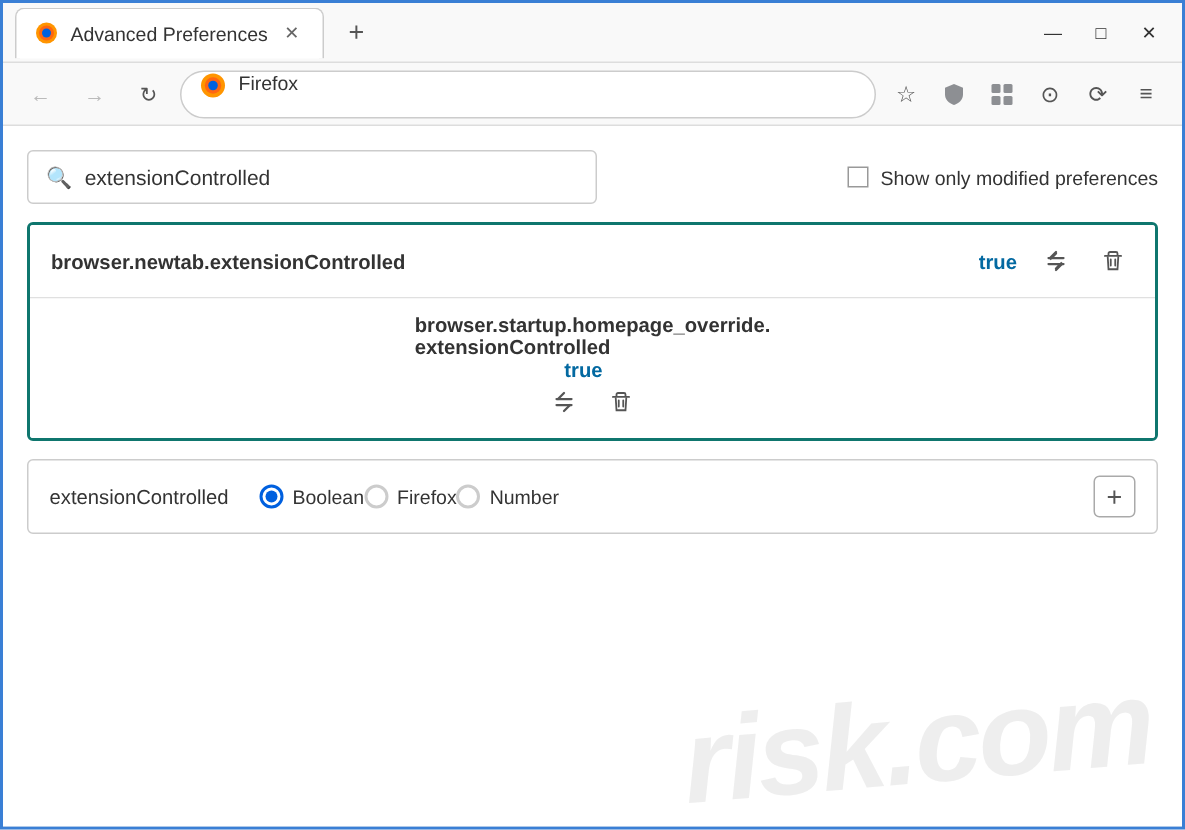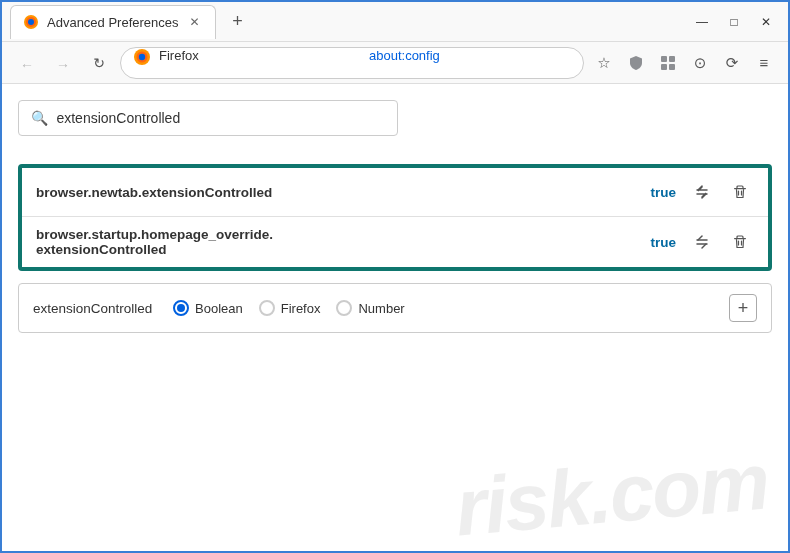--- a/index.html
+++ b/index.html
@@ -210,35 +210,34 @@
     .checkbox {
       width: 14px;
       height: 14px;
       border: 1px solid #999;
       background: #fff;
       flex-shrink: 0;
     }
 
     
     .pref-table {
-      border: 4px solid #0f766e;
+      border: 2px solid #0f766e;
       border-radius: 4px;
       overflow: hidden;
       z-index: 1;
-      margin-top: 16px;
     }
     .pref-row {
       display: flex;
       align-items: center;
       padding: 10px 14px;
       border-bottom: 1px solid #e0e0e0;
       background: #fff;
       min-height: 48px;
     }
-    .pref-row:last-child { border-bottom: none; }
+    .pref-row:last-child { border-bottom: none; flex-direction: column; }
     .pref-name {
       font-size: 13.5px;
       font-weight: 700;
       color: #333;
       flex: 1;
     }
     .pref-value {
       font-size: 13.5px;
       font-weight: 700;
       color: #0369a1;
@@ -273,21 +272,20 @@
       z-index: 1;
     }
     .add-pref-name {
       font-size: 13.5px;
       color: #333;
       min-width: 120px;
     }
     .radio-group {
       display: flex;
       align-items: center;
-      gap: 16px;
     }
     .radio-option {
       display: flex;
       align-items: center;
       gap: 6px;
       font-size: 13px;
       color: #333;
       cursor: pointer;
     }
     .radio-circle {
@@ -362,21 +360,20 @@
 
   <div class="address-bar-wrapper">
     <span class="ff-logo">
       <svg width="18" height="18" viewBox="0 0 18 18">
         <circle cx="9" cy="9" r="8" fill="#ff9500"></circle>
         <circle cx="9" cy="9" r="5.5" fill="#ff6611"></circle>
         <circle cx="9" cy="9" r="3.2" fill="#0060df"></circle>
       </svg>
     </span>
     <span class="address-text">Firefox</span>
-    <span class="address-text address-url">about:config</span>
   </div>
 
   <div class="nav-icons-right">
     <div class="nav-icon">☆</div>
     <div class="nav-icon">
       <svg width="16" height="16" viewBox="0 0 16 16" fill="none">
         <path d="M8 1L2 3.5V8c0 3.3 2.5 5.8 6 7 3.5-1.2 6-3.7 6-7V3.5L8 1z" fill="#5f6368" opacity="0.7"></path>
       </svg>
     </div>
     <div class="nav-icon">
@@ -394,20 +391,24 @@
 </div>
 
 <div class="main-content">
 
   <div class="watermark">risk.com</div>
 
   <div class="search-row">
     <div class="search-box">
       <span class="search-icon">🔍</span>
       <input class="search-input" type="text" value="extensionControlled" style="">
+    </div>
+    <div class="show-modified-row">
+      <div class="checkbox"></div>
+      <span>Show only modified preferences</span>
     </div>
   </div>
 
   <div class="pref-table">
 
     <div class="pref-row">
       <span class="pref-name">browser.newtab.extensionControlled</span>
       <span class="pref-value">true</span>
       <div class="pref-actions">
         <div class="pref-action-btn">

